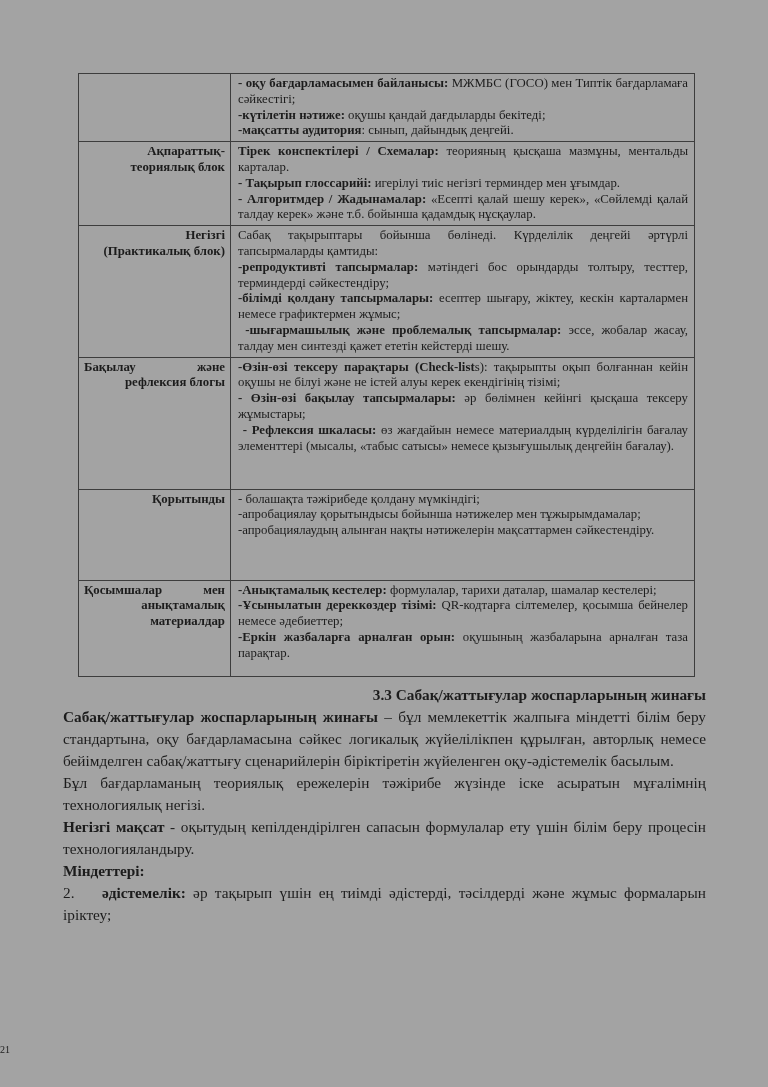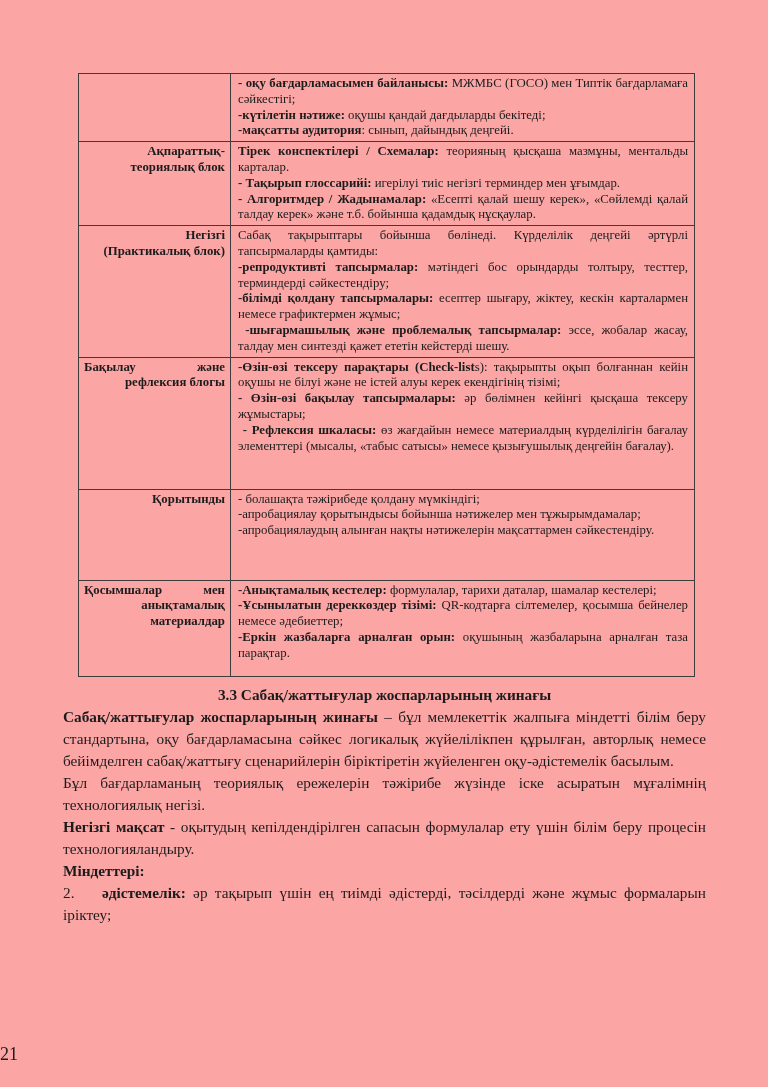--- a/index.html
+++ b/index.html
@@ -1,20 +1,20 @@
 <!DOCTYPE html>
 <html lang="kk"><head>
 <meta charset="utf-8">
 <style>
   html, body { margin: 0; padding: 0; background: #ffffff; }
   .page {
     position: relative;
     width: 768px;
     height: 1087px;
-    background: #fca5a5;
+    background: #a3a3a3;
     color: #1c1c1c;
     font-family: "Liberation Serif", "DejaVu Serif", serif;
     overflow: hidden;
   }
   
   .doc-table {
     position: absolute;
     left: 78px;
     top: 73px;
     width: 616px;
@@ -47,31 +47,31 @@
     left: 63px;
     top: 684px;
     width: 643px;
     font-size: 15.3px;
     line-height: 22px;
   }
   .heading {
     margin: 0;
     font-size: 15.3px;
     font-weight: bold;
-    text-align: center;
+    text-align: right;
   }
   .num { display: inline-block; width: 39px; }
   
   .page-number {
     position: absolute;
     left: 0;
     right: 0;
     top: 1044px;
     text-align: left;
-    font-size: 18px;
+    font-size: 10px;
   }
 </style>
 </head>
 <body>
 
 <div class="page">
 
   <table class="doc-table">
     <colgroup>
       <col class="col-head">

